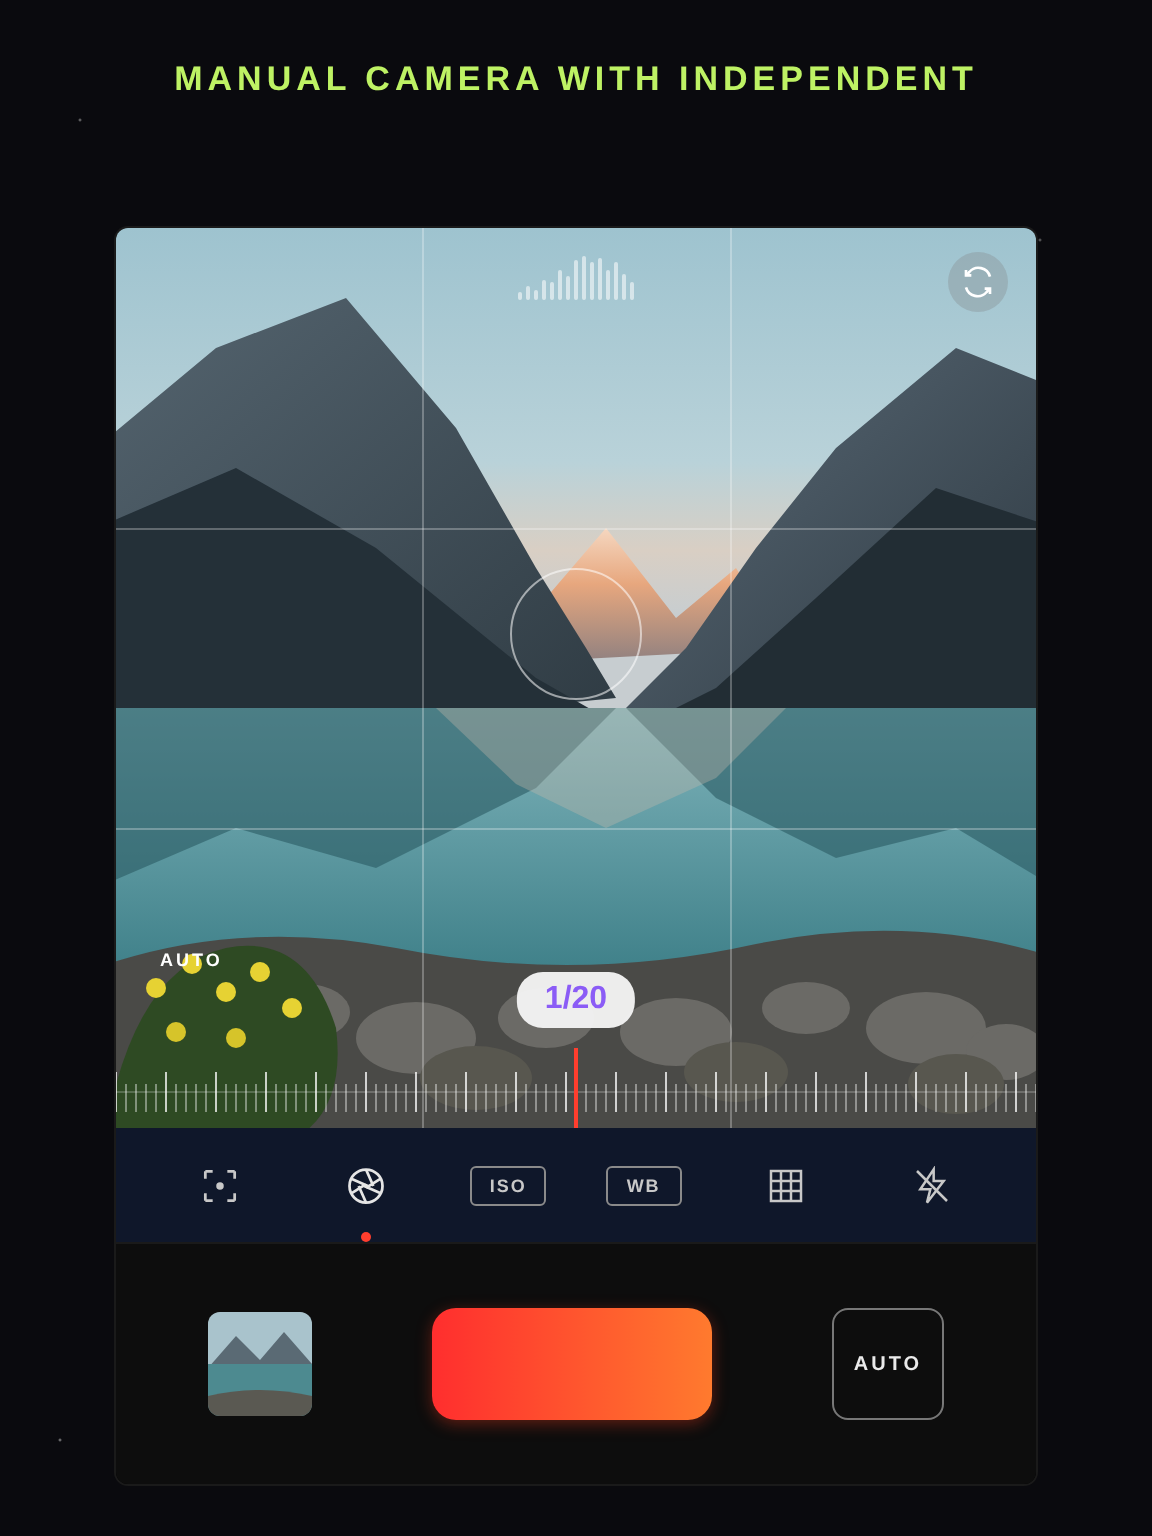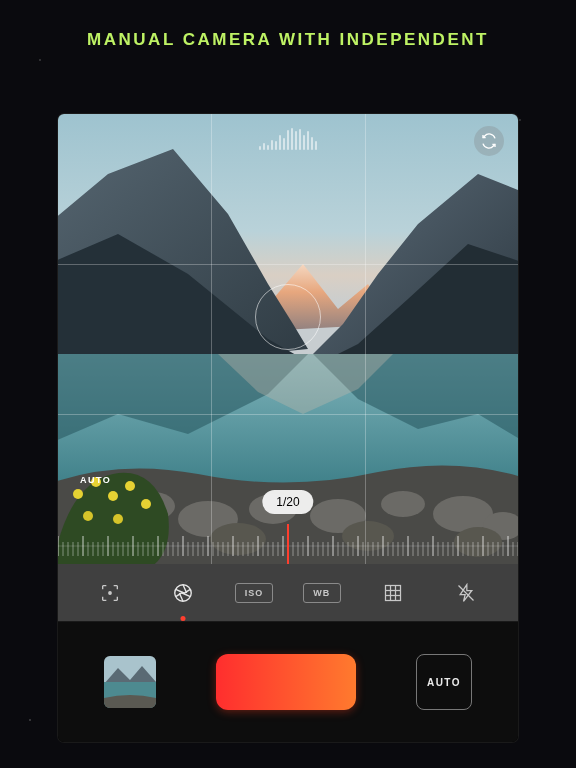--- a/index.html
+++ b/index.html
@@ -52,34 +52,34 @@
     display: flex; align-items: center; justify-content: center; color: #fff;
   }
   .auto-pill {
     position: absolute; left: 12px; bottom: 74px;
     color: #fff; font-size: 9px; letter-spacing: 1.5px; font-weight: 600;
     padding: 5px 10px; border-radius: 4px;
     background: rgba(0,0,0,0.0);
   }
   .value-pill {
     position: absolute; left: 50%; bottom: 50px; transform: translateX(-50%);
-    background: rgba(245,245,245,0.95); color: #000000;
-    font-size: 12px; font-weight: 400; padding: 5px 14px; border-radius: 13px;
+    background: rgba(245,245,245,0.95); color: #8b5cf6;
+    font-size: 16px; font-weight: 700; padding: 5px 14px; border-radius: 13px;
   }
   .ruler {
     position: absolute; left: 0; right: 0; bottom: 0; height: 40px;
   }
   .ruler svg { width: 100%; height: 100%; display: block; }
   .ruler .needle {
     position: absolute; left: 50%; bottom: 0; width: 2px; height: 40px;
     background: #ff3e2e; transform: translateX(-50%);
   }
   
   .toolbar {
-    height: 58px; background: #404040; display: flex; align-items: center;
+    height: 58px; background: #0f172a; display: flex; align-items: center;
     justify-content: space-evenly; color: #bdbdbd;
     border-bottom: 1px solid #1a1a1a;
     position: relative;
   }
   .tool {
     display: flex; align-items: center; justify-content: center;
     width: 44px; height: 36px; color: #c8c8c8; position: relative;
   }
   .tool.boxlabel {
     border: 1px solid #8a8a8a; border-radius: 3px; height: 20px; width: 38px;

